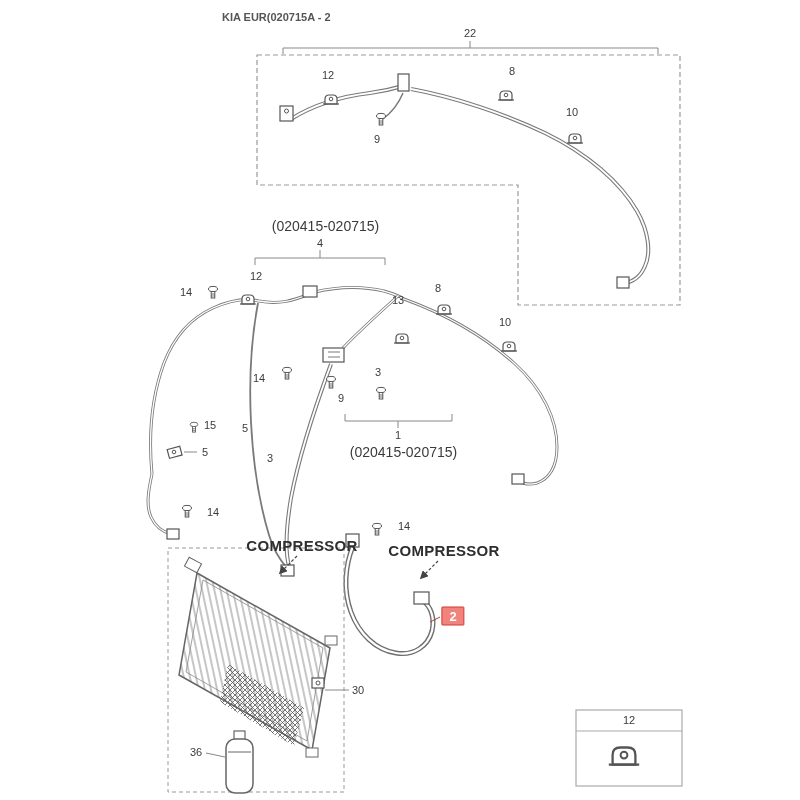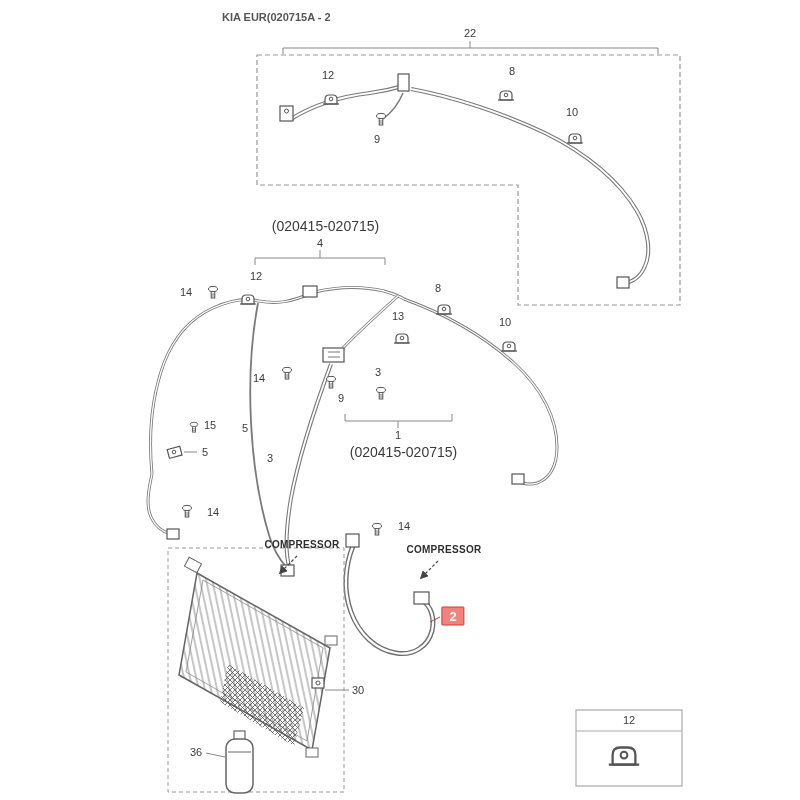--- a/index.html
+++ b/index.html
@@ -5,21 +5,21 @@
   html,body{margin:0;padding:0;background:#fff;}
   .stage{
     position:relative;width:800px;height:800px;background:#ffffff;overflow:hidden;
     font-family:"Liberation Sans",sans-serif;color:#3b3b3b;
   }
   .lbl{
     position:absolute;transform:translate(-50%,-50%);
     font-size:11px;line-height:1;white-space:nowrap;color:#3b3b3b;
   }
   .rng{font-size:14px;padding-left:11px;}
-  .comp{font-size:10px;font-weight:bold;letter-spacing:.3px;color:#2e2e2e;}
+  .comp{font-size:15px;font-weight:bold;letter-spacing:.3px;color:#2e2e2e;}
   .title{
     position:absolute;left:222px;top:11px;font-size:11px;font-weight:bold;color:#555;
     white-space:nowrap;
   }
   .hl{
     background:#f1837c;border:1px solid #cf3a30;color:#fff;
     padding:2px 7px;font-weight:bold;font-size:13px;border-radius:1px;
   }
   svg{position:absolute;left:0;top:0;}
 </style>
@@ -160,21 +160,21 @@
   <div class="lbl" style="left:377px;top:139px">9</div>
   <div class="lbl" style="left:512px;top:71px">8</div>
   <div class="lbl" style="left:572px;top:112px">10</div>
 
   <div class="lbl rng" style="left:320px;top:226px">(020415-020715)</div>
   <div class="lbl" style="left:320px;top:243px">4</div>
 
   <div class="lbl" style="left:186px;top:292px">14</div>
   <div class="lbl" style="left:256px;top:276px">12</div>
   <div class="lbl" style="left:438px;top:288px">8</div>
-  <div class="lbl" style="left:398px;top:316px">13</div>
+  <div class="lbl" style="left:398px;top:300px">13</div>
   <div class="lbl" style="left:505px;top:322px">10</div>
   <div class="lbl" style="left:259px;top:378px">14</div>
   <div class="lbl" style="left:378px;top:372px">3</div>
   <div class="lbl" style="left:341px;top:398px">9</div>
   <div class="lbl" style="left:210px;top:425px">15</div>
   <div class="lbl" style="left:245px;top:428px">5</div>
   <div class="lbl" style="left:205px;top:452px">5</div>
   <div class="lbl" style="left:270px;top:458px">3</div>
   <div class="lbl" style="left:398px;top:435px">1</div>
   <div class="lbl rng" style="left:398px;top:452px">(020415-020715)</div>

